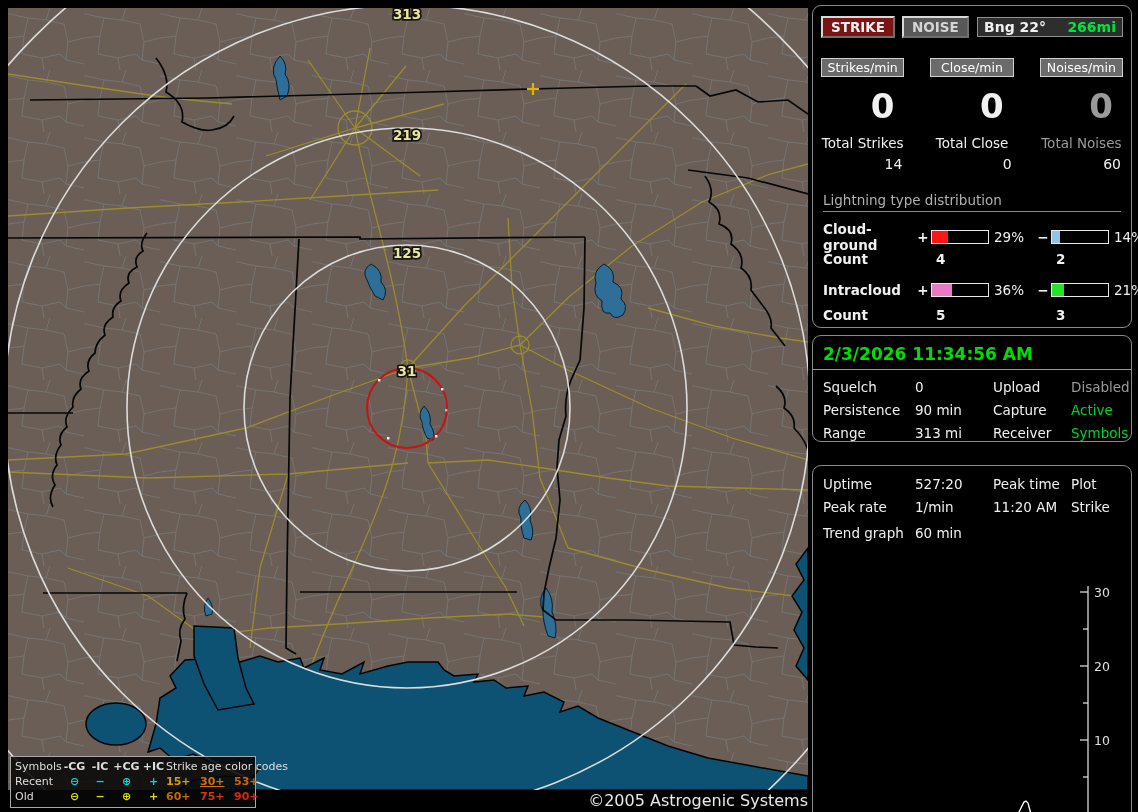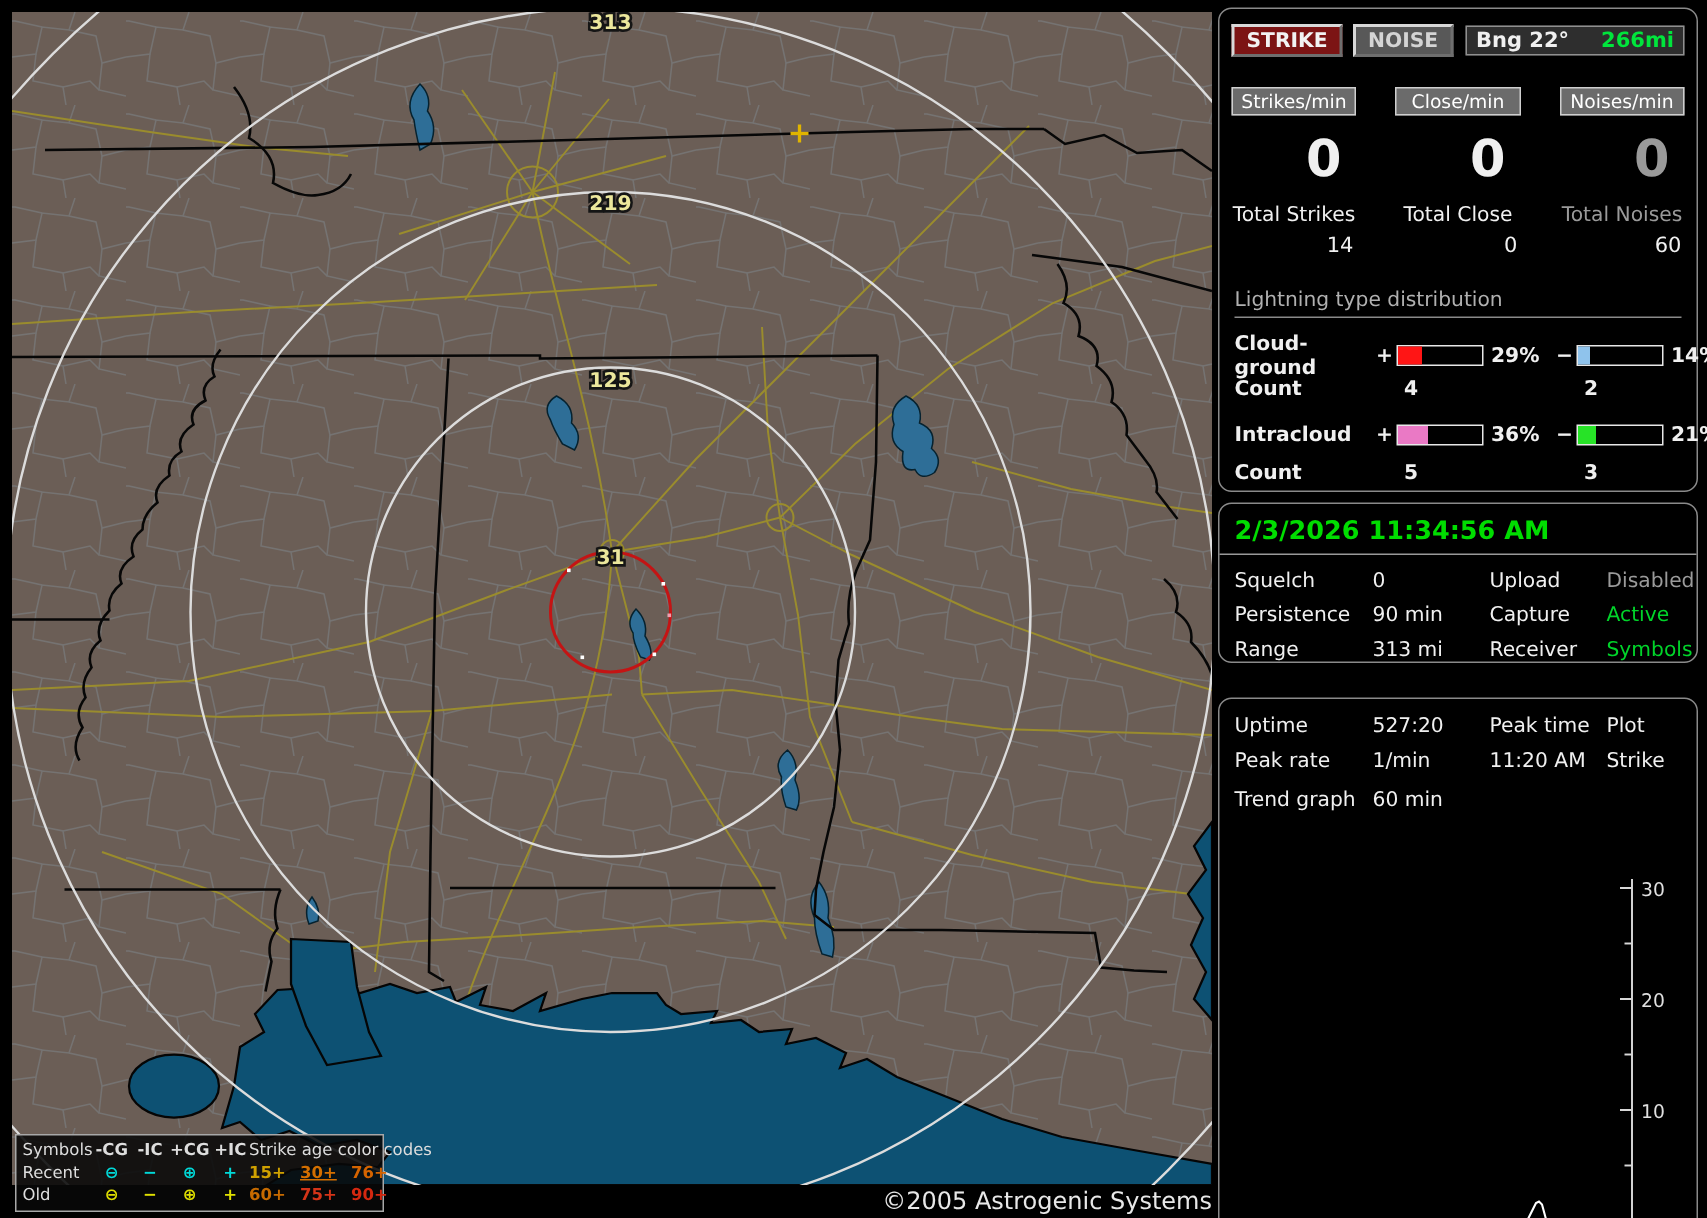--- a/index.html
+++ b/index.html
@@ -36,21 +36,21 @@
   .tvalue{text-align:right;padding-right:2px;margin-top:5px;font-size:14px;}
   .dim{color:#9a9a9a !important;}
   .green{color:#00d42a !important;}
   .dist-box{margin-top:20px;padding:0 10px;}
   .dist-title{color:#b0b0b0;padding-bottom:3px;border-bottom:1px solid #8a8a8a;margin-bottom:9px;}
   .d-row{display:grid;grid-template-columns:92px 16px 58px 46px 16px 58px 1fr;align-items:center;height:25px;}
   .d-row .lbl{font-weight:bold;}
   .d-row .sign{font-weight:bold;text-align:center;}
   .bar{height:12px;border:1px solid #e8e8e8;background:#000;}
   .bar>div{height:100%;}
-  .pct{font-weight:bold;padding-left:5px;}
+  .pct{font-weight:normal;padding-left:5px;}
   .cnt{font-weight:bold;padding-left:5px;}
   .d-gap{height:6px;}
   .dt{color:#00dd00;font-weight:bold;font-size:17px;padding:8px 10px 5px 10px;border-bottom:1px solid #999;margin:0 0 9px 0;}
   .kv{display:grid;grid-template-columns:92px 78px 78px 1fr;row-gap:7px;padding:0 10px;}
   .p3 .kv{padding-top:10px;}
   .trend-row{display:grid;grid-template-columns:92px 1fr;padding:10px 10px 0 10px;}
   .graph{position:absolute;left:3px;bottom:5px;}
   svg text{font-family:"DejaVu Sans","Liberation Sans",sans-serif;}
 </style>
 </head>
@@ -190,21 +190,21 @@
       <span class="age-head">Strike age color codes</span>
     </div>
     <div class="lg-row">
       <span>Recent</span>
       <span class="sym" style="color: rgb(0, 217, 217);">⊖</span>
       <span class="sym" style="color: rgb(0, 217, 217);">−</span>
       <span class="sym" style="color: rgb(0, 217, 217);">⊕</span>
       <span class="sym" style="color: rgb(0, 217, 217);">+</span>
       <span class="age" style="color: rgb(207, 160, 0);">15+</span>
       <span class="age" style="color: rgb(212, 111, 0); text-decoration: underline;">30+</span>
-      <span class="age" style="color: rgb(212, 100, 0);">76+</span>
+      <span class="age" style="color: rgb(212, 100, 0);">53+</span>
     </div>
     <div class="lg-row">
       <span>Old</span>
       <span class="sym" style="color: rgb(223, 223, 0);">⊖</span>
       <span class="sym" style="color: rgb(223, 223, 0);">−</span>
       <span class="sym" style="color: rgb(223, 223, 0);">⊕</span>
       <span class="sym" style="color: rgb(223, 223, 0);">+</span>
       <span class="age" style="color: rgb(198, 106, 0);">60+</span>
       <span class="age" style="color: rgb(212, 52, 24);">75+</span>
       <span class="age" style="color: rgb(212, 40, 16);">90+</span>

